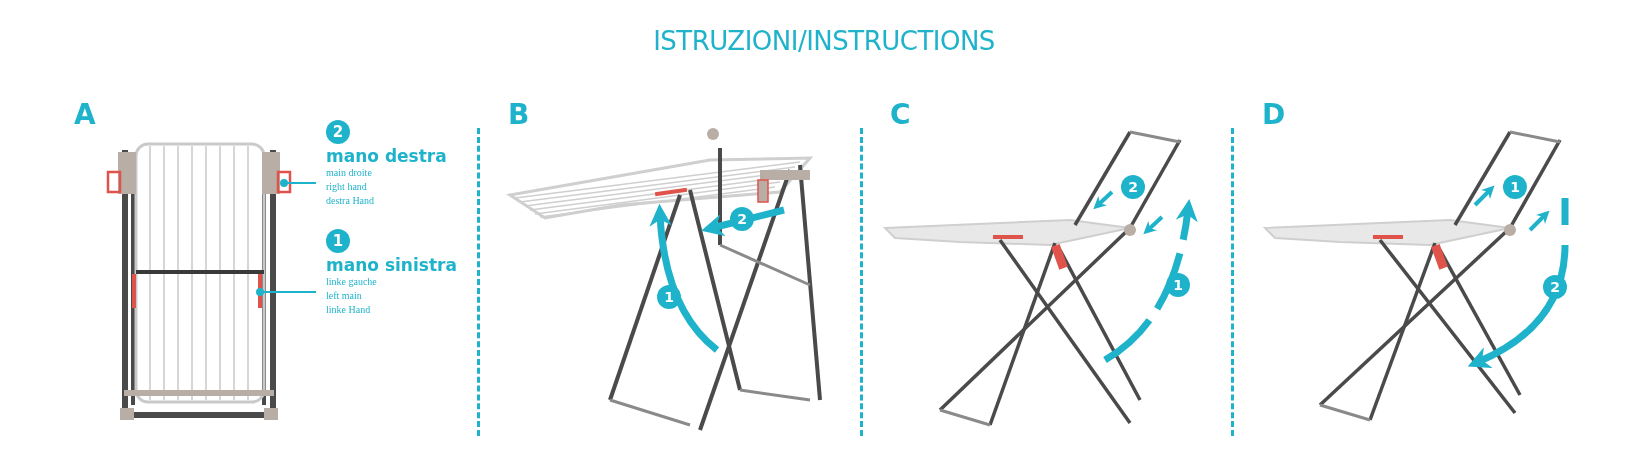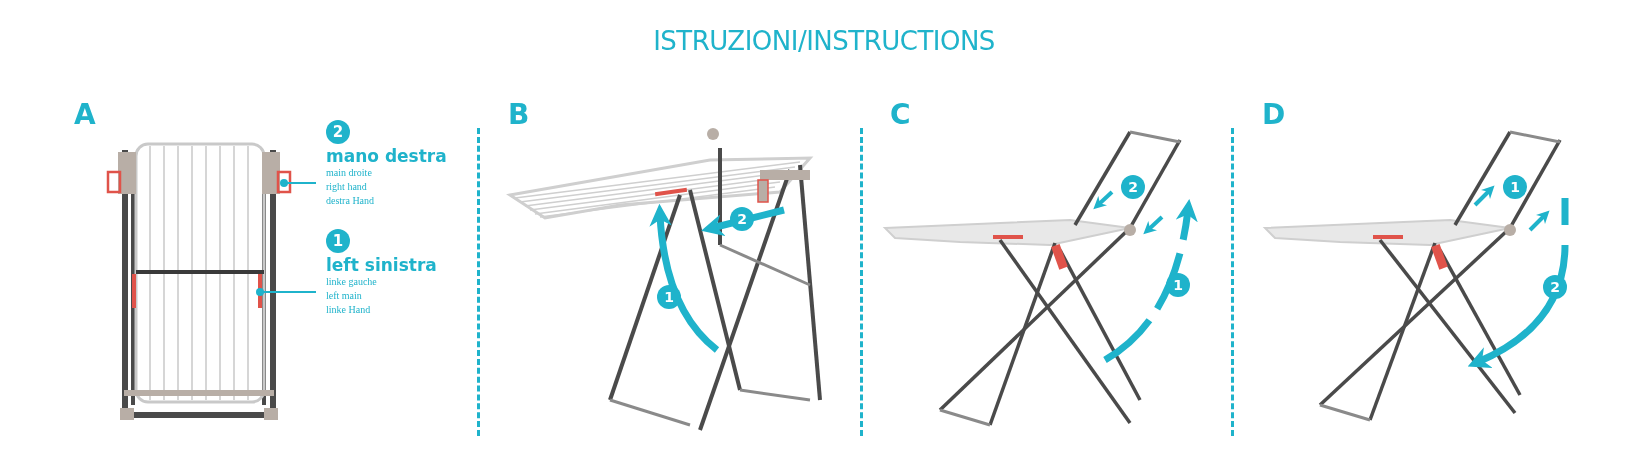--- a/index.html
+++ b/index.html
@@ -30,21 +30,21 @@
 <div class="legend" style="top:120px">
   <div class="badge">2</div>
   <div class="legend-main">mano destra</div>
   <div class="legend-sub">main droite</div>
   <div class="legend-sub">right hand</div>
   <div class="legend-sub">destra Hand</div>
 </div>
 
 <div class="legend" style="top:229px">
   <div class="badge">1</div>
-  <div class="legend-main">left sinistra</div>
+  <div class="legend-main">mano sinistra</div>
   <div class="legend-sub">linke gauche</div>
   <div class="legend-sub">left main</div>
   <div class="legend-sub">linke Hand</div>
 </div>
 
 <svg width="1648" height="476" viewBox="0 0 1648 476">
   <defs>
     <marker id="ah" viewBox="0 0 10 10" refX="5" refY="5" markerWidth="3.2" markerHeight="3.2" orient="auto-start-reverse">
       <path d="M0,0 L10,5 L0,10 L3,5 z" fill="#1fb3cb"></path>
     </marker>

